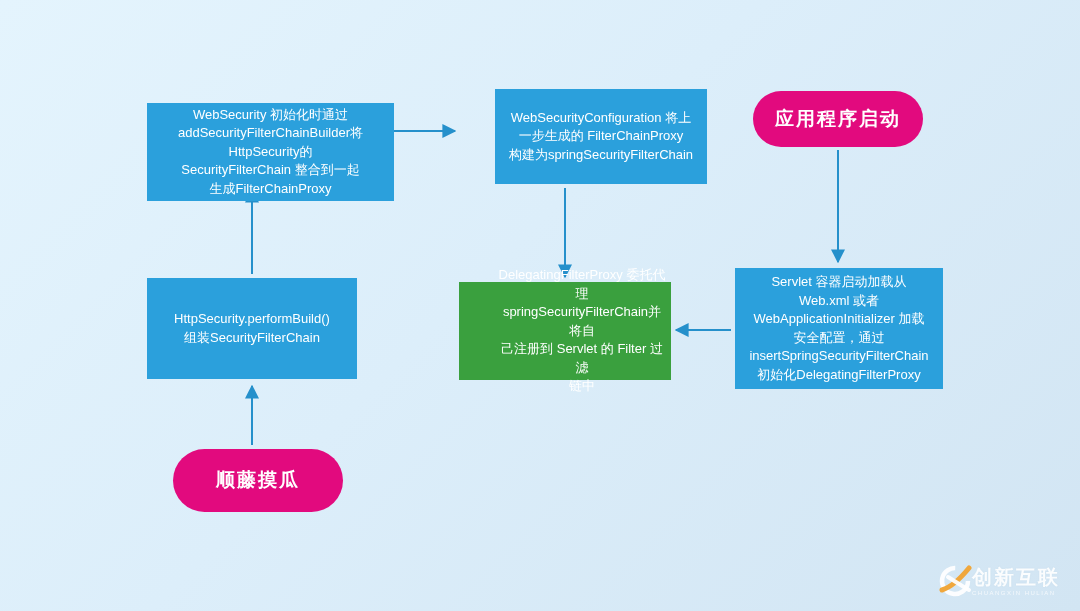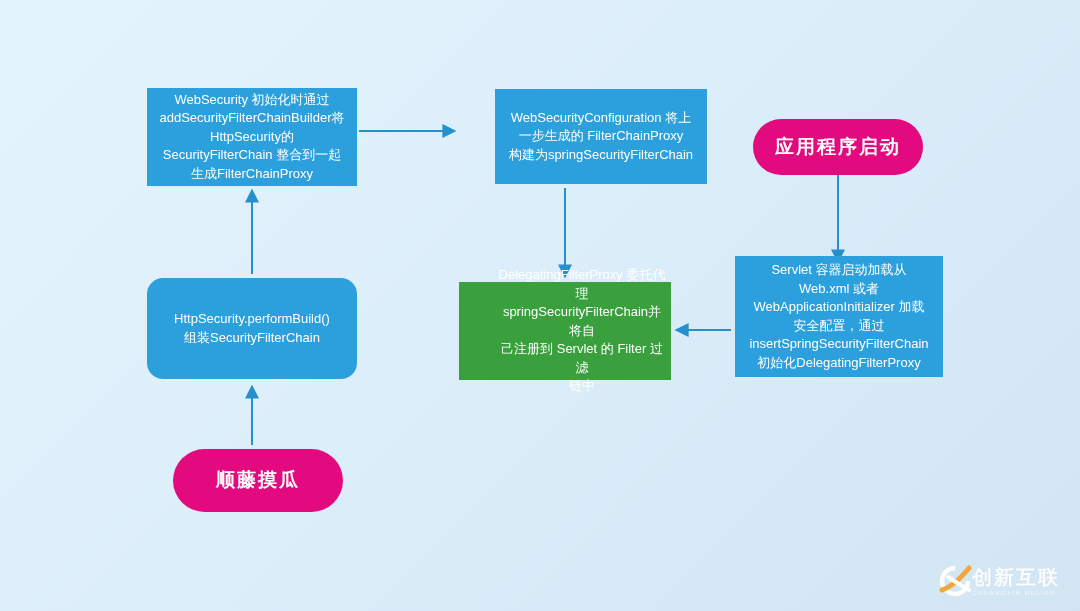--- a/index.html
+++ b/index.html
@@ -21,24 +21,24 @@
     box-sizing:border-box;
   }
   .node .node-label{
     white-space:pre-line;
     font-size:13px;line-height:18.5px;
   }
   .rect-node{padding:2px 4px;}
   .pill-node{border-radius:40px;}
   .pill-node .node-label{font-size:19px;font-weight:bold;letter-spacing:2px;line-height:1.2;}
   
-  .n-websecurity-init{left:147px;top:88px;width:210px;height:98px;}
+  .n-websecurity-init{left:147px;top:103px;width:247px;height:98px;}
   .n-websecurity-configuration{left:459px;top:89px;width:212px;height:95px;}
   .n-app-start{left:753px;top:91px;width:170px;height:56px;}
-  .n-servlet-container{left:735px;top:256px;width:208px;height:121px;}
+  .n-servlet-container{left:735px;top:268px;width:208px;height:121px;}
   .n-delegating-filter-proxy{left:459px;top:282px;width:212px;height:98px;}
   .n-http-security-perform-build{left:147px;top:278px;width:210px;height:101px;}
   .n-trace-back{left:173px;top:449px;width:170px;height:63px;}
   
   .watermark{
     position:absolute;left:938px;top:556px;width:142px;height:50px;
     display:flex;align-items:center;
   }
   .wm-logo{width:34px;height:34px;flex:0 0 auto;}
   .wm-text{display:flex;flex-direction:column;}
@@ -80,41 +80,41 @@
 SecurityFilterChain 整合到一起
 生成FilterChainProxy</span>
   </div>
 
   <div class="node rect-node n-websecurity-configuration" style="background: rgb(43, 160, 220); margin-left: 36px;">
     <span class="node-label">WebSecurityConfiguration 将上
 一步生成的 FilterChainProxy
 构建为springSecurityFilterChain</span>
   </div>
 
-  <div class="node pill-node n-app-start" style="background: rgb(226, 10, 126); margin-top: 28px;">
+  <div class="node pill-node n-app-start" style="background: rgb(226, 10, 126);">
     <span class="node-label">应用程序启动</span>
   </div>
 
   <div class="node rect-node n-servlet-container" style="background: rgb(43, 160, 220);">
     <span class="node-label">Servlet 容器启动加载从
 Web.xml 或者
 WebApplicationInitializer 加载
 安全配置，通过
 insertSpringSecurityFilterChain
 初始化DelegatingFilterProxy</span>
   </div>
 
   <div class="node rect-node n-delegating-filter-proxy" style="background: rgb(58, 160, 62); padding-left: 38px;">
     <span class="node-label">DelegatingFilterProxy 委托代理
 springSecurityFilterChain并将自
 己注册到 Servlet 的 Filter 过滤
 链中</span>
   </div>
 
-  <div class="node rect-node n-http-security-perform-build" style="background: rgb(43, 160, 220); border-radius: 16px;">
+  <div class="node rect-node n-http-security-perform-build" style="background: rgb(43, 160, 220);">
     <span class="node-label">HttpSecurity.performBuild()
 组装SecurityFilterChain</span>
   </div>
 
   <div class="node pill-node n-trace-back" style="background: rgb(226, 10, 126);">
     <span class="node-label">顺藤摸瓜</span>
   </div>
 
   <div class="watermark">
     <svg class="wm-logo" viewBox="-17 -17 34 34" xmlns="http://www.w3.org/2000/svg">

